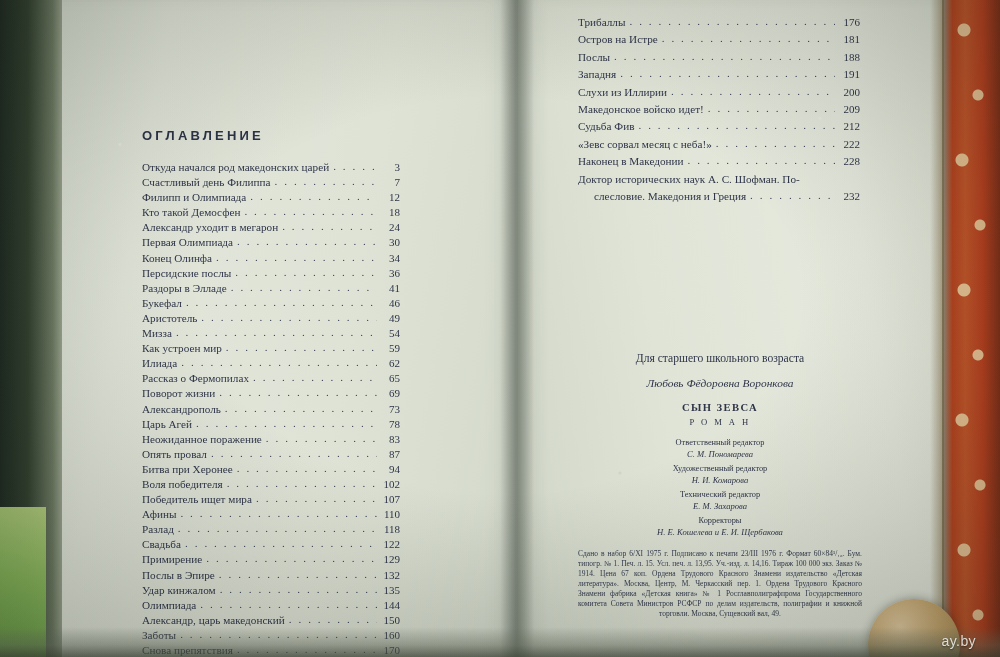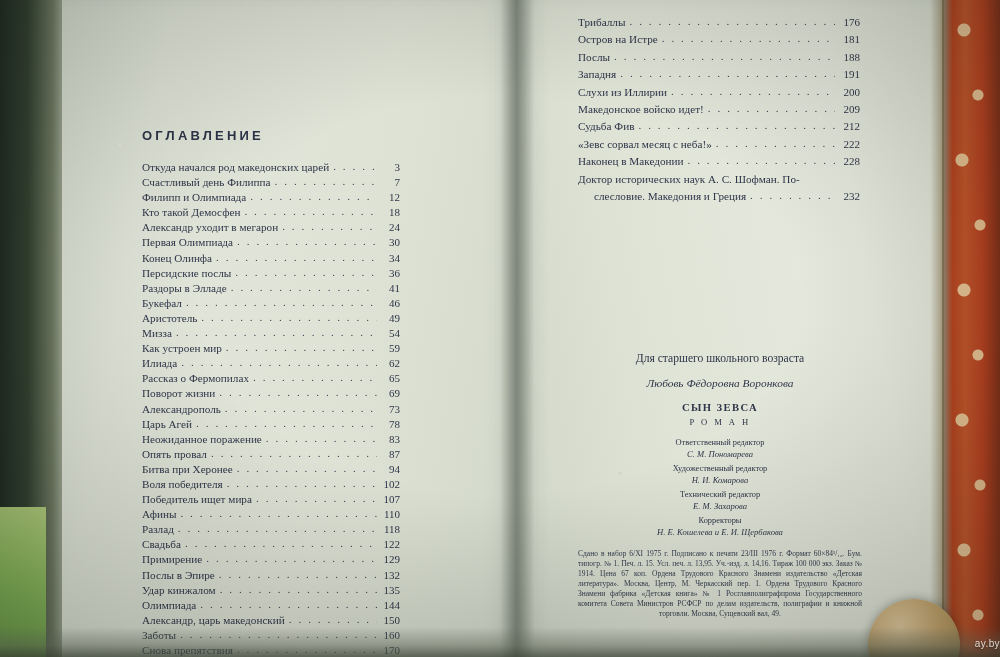--- a/index.html
+++ b/index.html
@@ -245,23 +245,23 @@
     margin-top: 11px;
     font-size: 7.5px;
     line-height: 1.33;
     text-align: justify;
     text-align-last: center;
     color: #333a4d;
   }
 
   .watermark {
     position: absolute;
-    right: 0;
+    right: 24px;
     bottom: 8px;
-    font-size: 10px;
+    font-size: 14px;
     color: rgba(245,245,240,0.85);
     font-family: "Liberation Sans", sans-serif;
     letter-spacing: .4px;
     text-shadow: 0 1px 2px rgba(0,0,0,.5);
   }
 </style>
 </head>
 <body>
 
 <div id="page">

